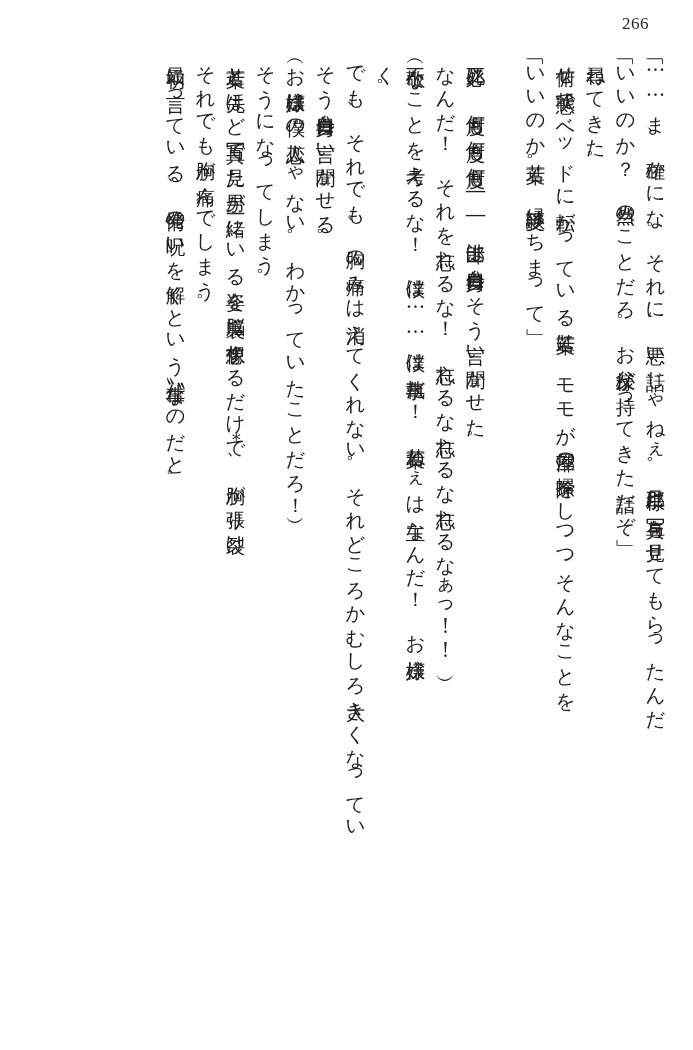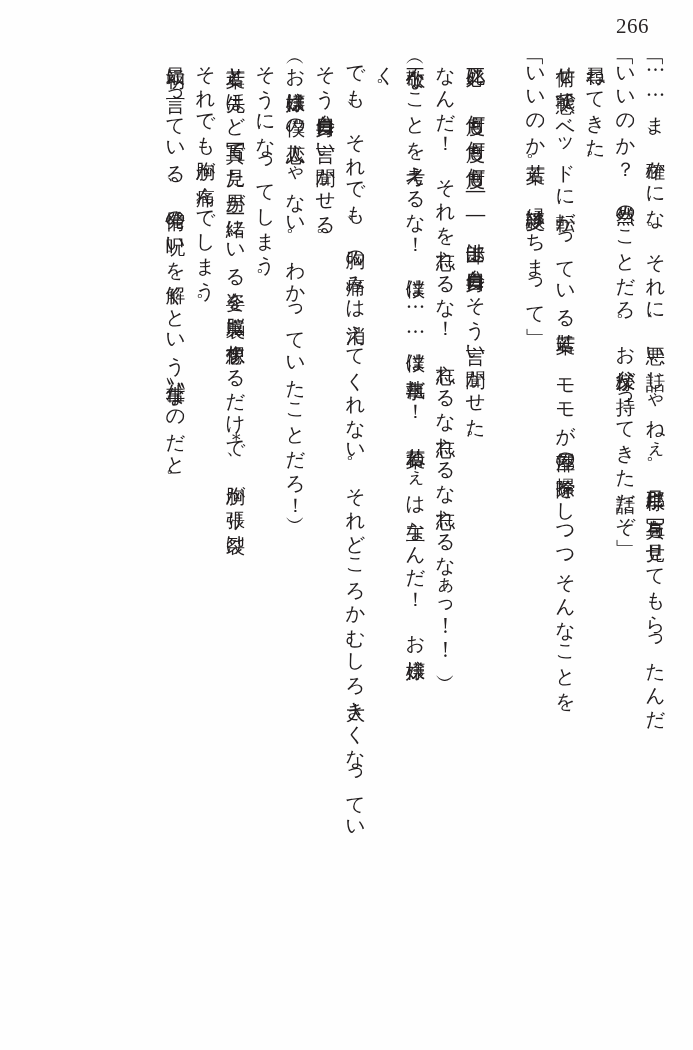--- a/index.html
+++ b/index.html
@@ -19,21 +19,21 @@
     width: 693px;
     height: 1050px;
     background: #fefefe;
     box-sizing: border-box;
   }
   
   #page-number {
     position: absolute;
     top: 14px;
     right: 44px;
-    font-size: 21px;
+    font-size: 17px;
     letter-spacing: 0.5px;
     color: #2a2627;
     font-family: "Liberation Serif", serif;
   }
   
   #body-text {
     position: absolute;
     top: 52px;
     right: 28px;
     left: 28px;

